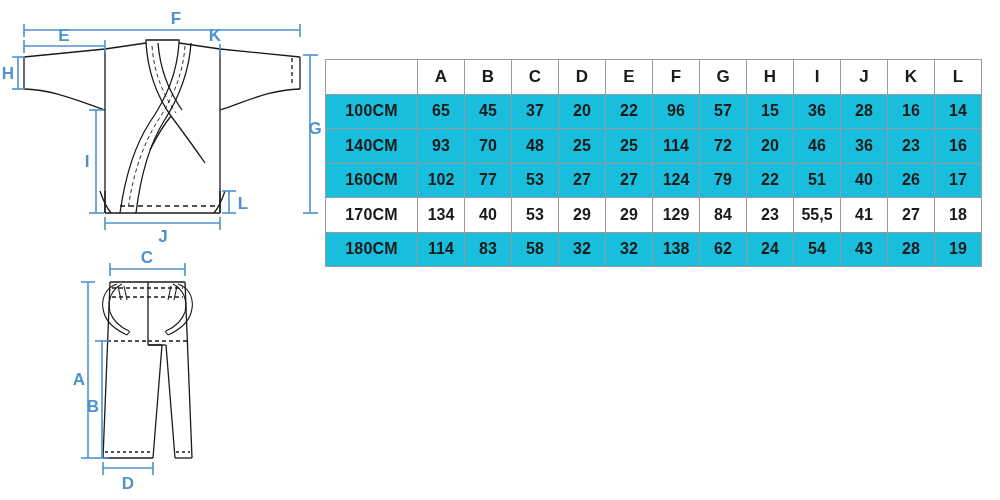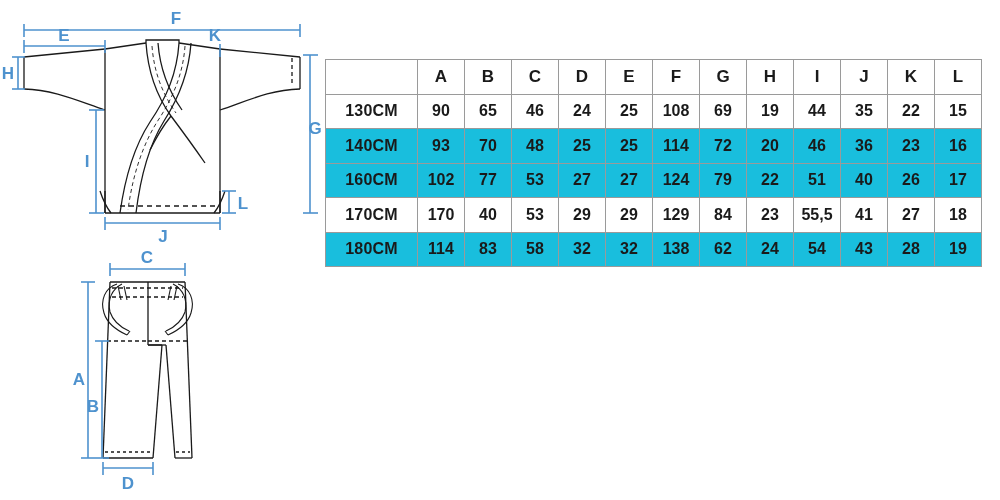--- a/index.html
+++ b/index.html
@@ -282,34 +282,34 @@
             <th>F</th>
             <th>G</th>
             <th>H</th>
             <th>I</th>
             <th>J</th>
             <th>K</th>
             <th>L</th>
           </tr>
       </thead>
       <tbody>
-          <tr class="row-plain">
-            <td class="label-cell">130CM</td>
-            <td>90</td>
+          <tr class="row-alt">
+            <td class="label-cell">100CM</td>
             <td>65</td>
-            <td>46</td>
-            <td>24</td>
-            <td>25</td>
-            <td>108</td>
-            <td>69</td>
-            <td>19</td>
-            <td>44</td>
-            <td>35</td>
+            <td>45</td>
+            <td>37</td>
+            <td>20</td>
             <td>22</td>
+            <td>96</td>
+            <td>57</td>
             <td>15</td>
+            <td>36</td>
+            <td>28</td>
+            <td>16</td>
+            <td>14</td>
           </tr>
           <tr class="row-alt">
             <td class="label-cell">140CM</td>
             <td>93</td>
             <td>70</td>
             <td>48</td>
             <td>25</td>
             <td>25</td>
             <td>114</td>
             <td>72</td>
@@ -329,21 +329,21 @@
             <td>124</td>
             <td>79</td>
             <td>22</td>
             <td>51</td>
             <td>40</td>
             <td>26</td>
             <td>17</td>
           </tr>
           <tr class="row-plain">
             <td class="label-cell">170CM</td>
-            <td>170</td>
+            <td>134</td>
             <td>40</td>
             <td>53</td>
             <td>29</td>
             <td>29</td>
             <td>129</td>
             <td>84</td>
             <td>23</td>
             <td>55,5</td>
             <td>41</td>
             <td>27</td>

